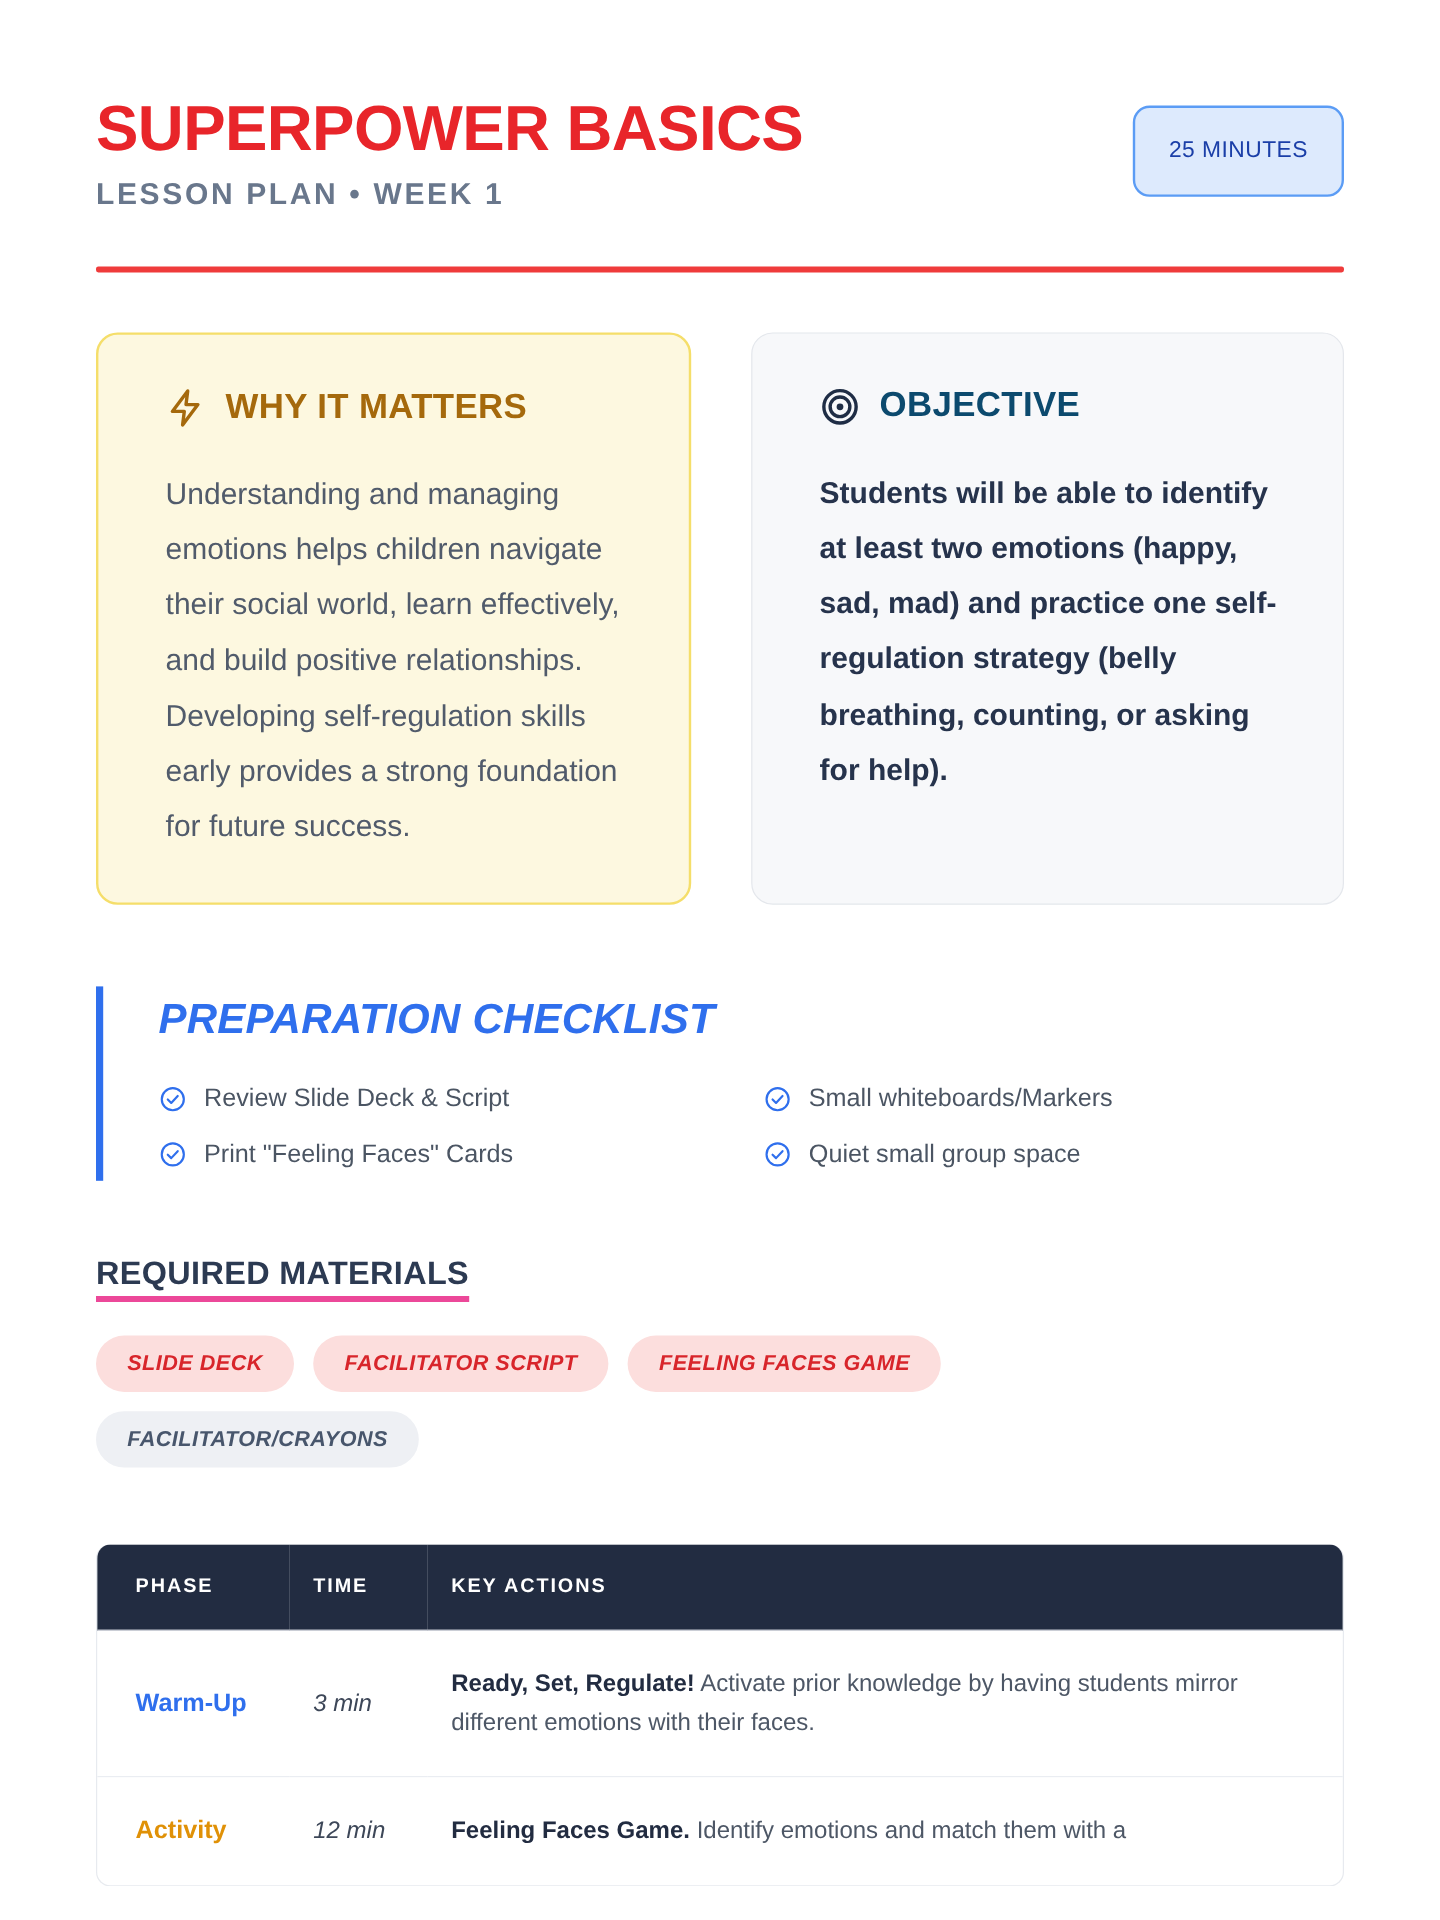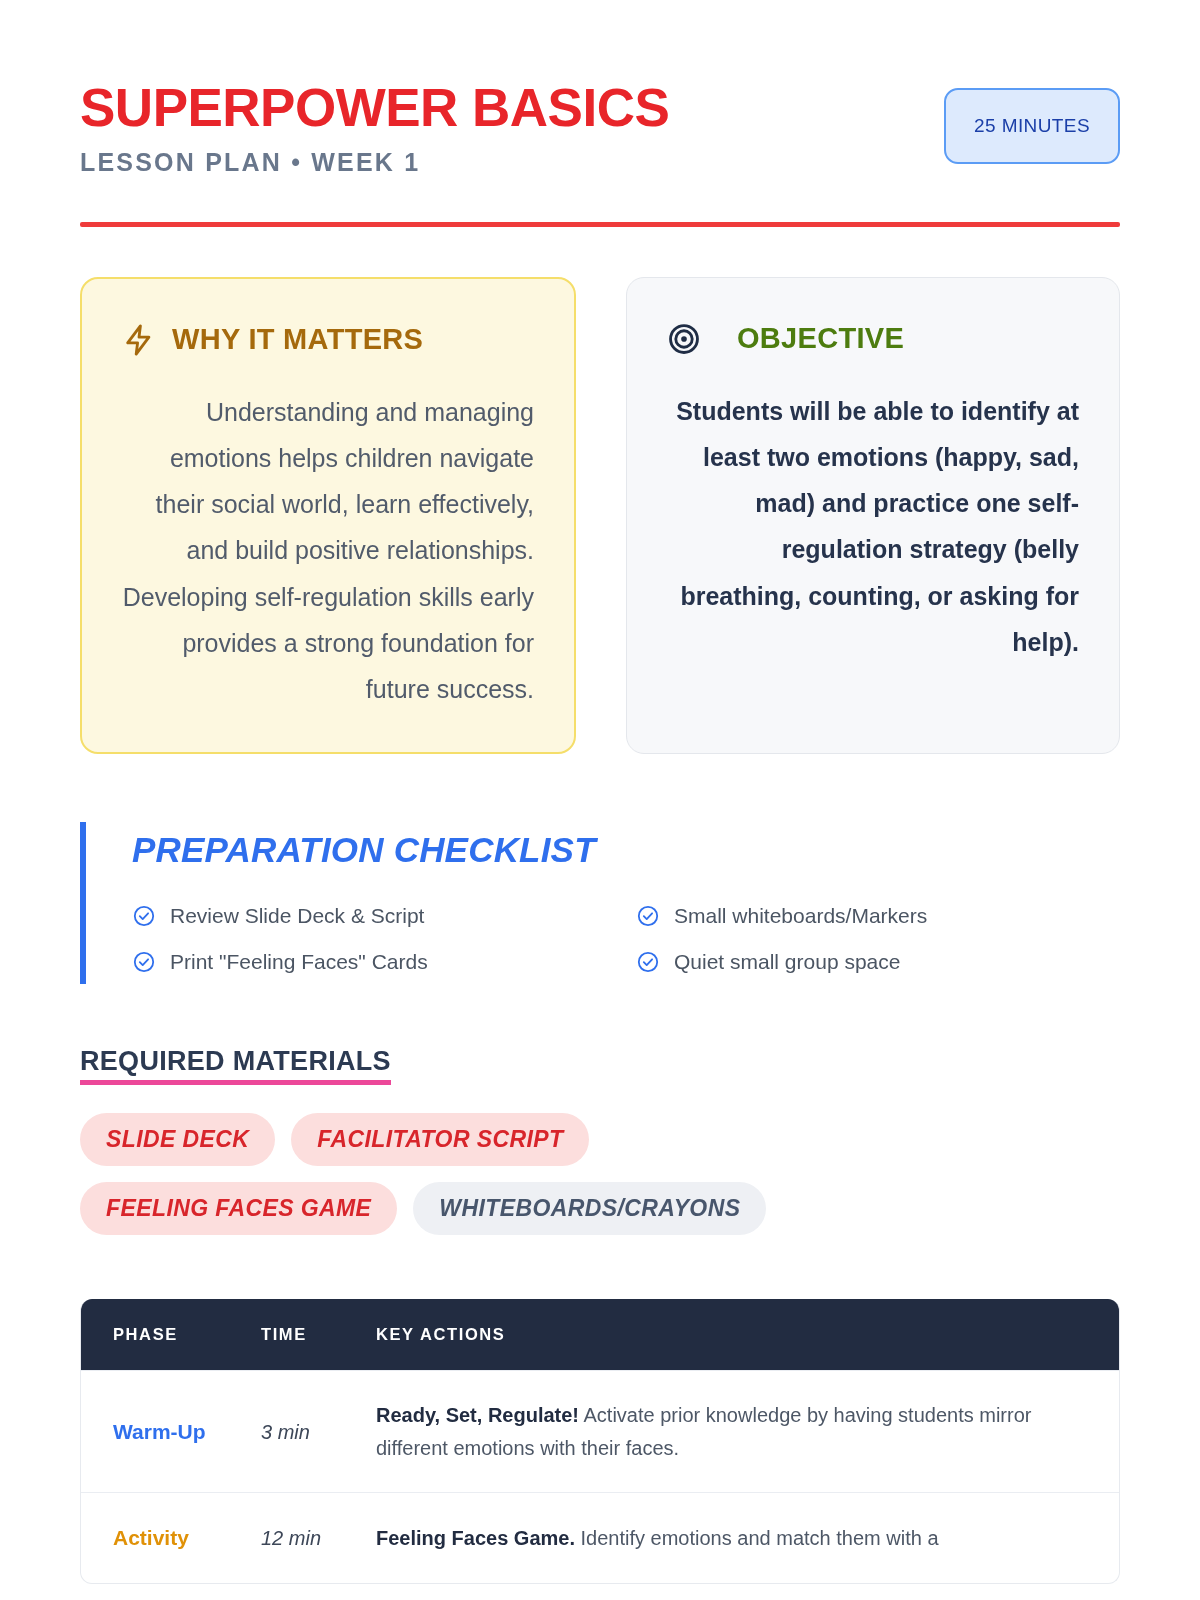--- a/index.html
+++ b/index.html
@@ -63,22 +63,21 @@
 
   
   .cards {
     display: flex;
     gap: 50px;
     margin-top: 50px;
   }
   .card {
     flex: 1;
     border-radius: 18px;
-    padding: 44px 40px 40px 40px;
-    text-align: right;
+    padding: 44px 40px 40px 56px;
   }
   .card.why {
     background: #fdf8e0;
     border: 2px solid #f5de6a;
     min-height: 410px;
   }
   .card.objective {
     background: #f7f8fa;
     border: 1px solid #e4e7ec;
     min-height: 410px;
@@ -88,21 +87,21 @@
     align-items: center;
     gap: 16px;
     margin-bottom: 32px;
   }
   .card-title {
     font-size: 29px;
     font-weight: 800;
     letter-spacing: 0.3px;
   }
   .card.why .card-title { color: #a5690c; }
-  .card.objective .card-title { color: #4d7c0f; margin-left: 20px; }
+  .card.objective .card-title { color: #0c4a6e; }
 
   .card-body {
     font-size: 25px;
     line-height: 1.85;
     color: #515b6b;
   }
   .card.objective .card-body {
     color: #26334c;
     font-weight: 700;
   }
@@ -149,21 +148,21 @@
   .pill-row {
     margin-top: 28px;
     display: flex;
     flex-wrap: wrap;
     gap: 16px;
     max-width: 740px;
   }
   .pill {
     border-radius: 40px;
     padding: 13px 26px;
-    font-size: 23px;
+    font-size: 18px;
     font-weight: 700;
     font-style: italic;
     letter-spacing: 0.4px;
   }
   .pill.red   { background: #fcdedd; color: #d8252b; }
   .pill.grey  { background: #eef0f4; color: #48566c; }
 
   
   .schedule {
     margin-top: 64px;
@@ -303,21 +302,21 @@
 
     </div>
   </div>
 
   <div class="materials">
     <div class="materials-title">REQUIRED MATERIALS</div>
     <div class="pill-row">
       <span class="pill red">SLIDE DECK</span>
       <span class="pill red">FACILITATOR SCRIPT</span>
       <span class="pill red">FEELING FACES GAME</span>
-      <span class="pill grey">WHITEBOARDS/CRAYONS</span>
+      <span class="pill grey">FACILITATOR/CRAYONS</span>
     </div>
   </div>
 
   <div class="schedule">
     <table>
       <colgroup>
         <col class="c-phase">
           <col class="c-time">
           <col class="c-action">
       </colgroup>

